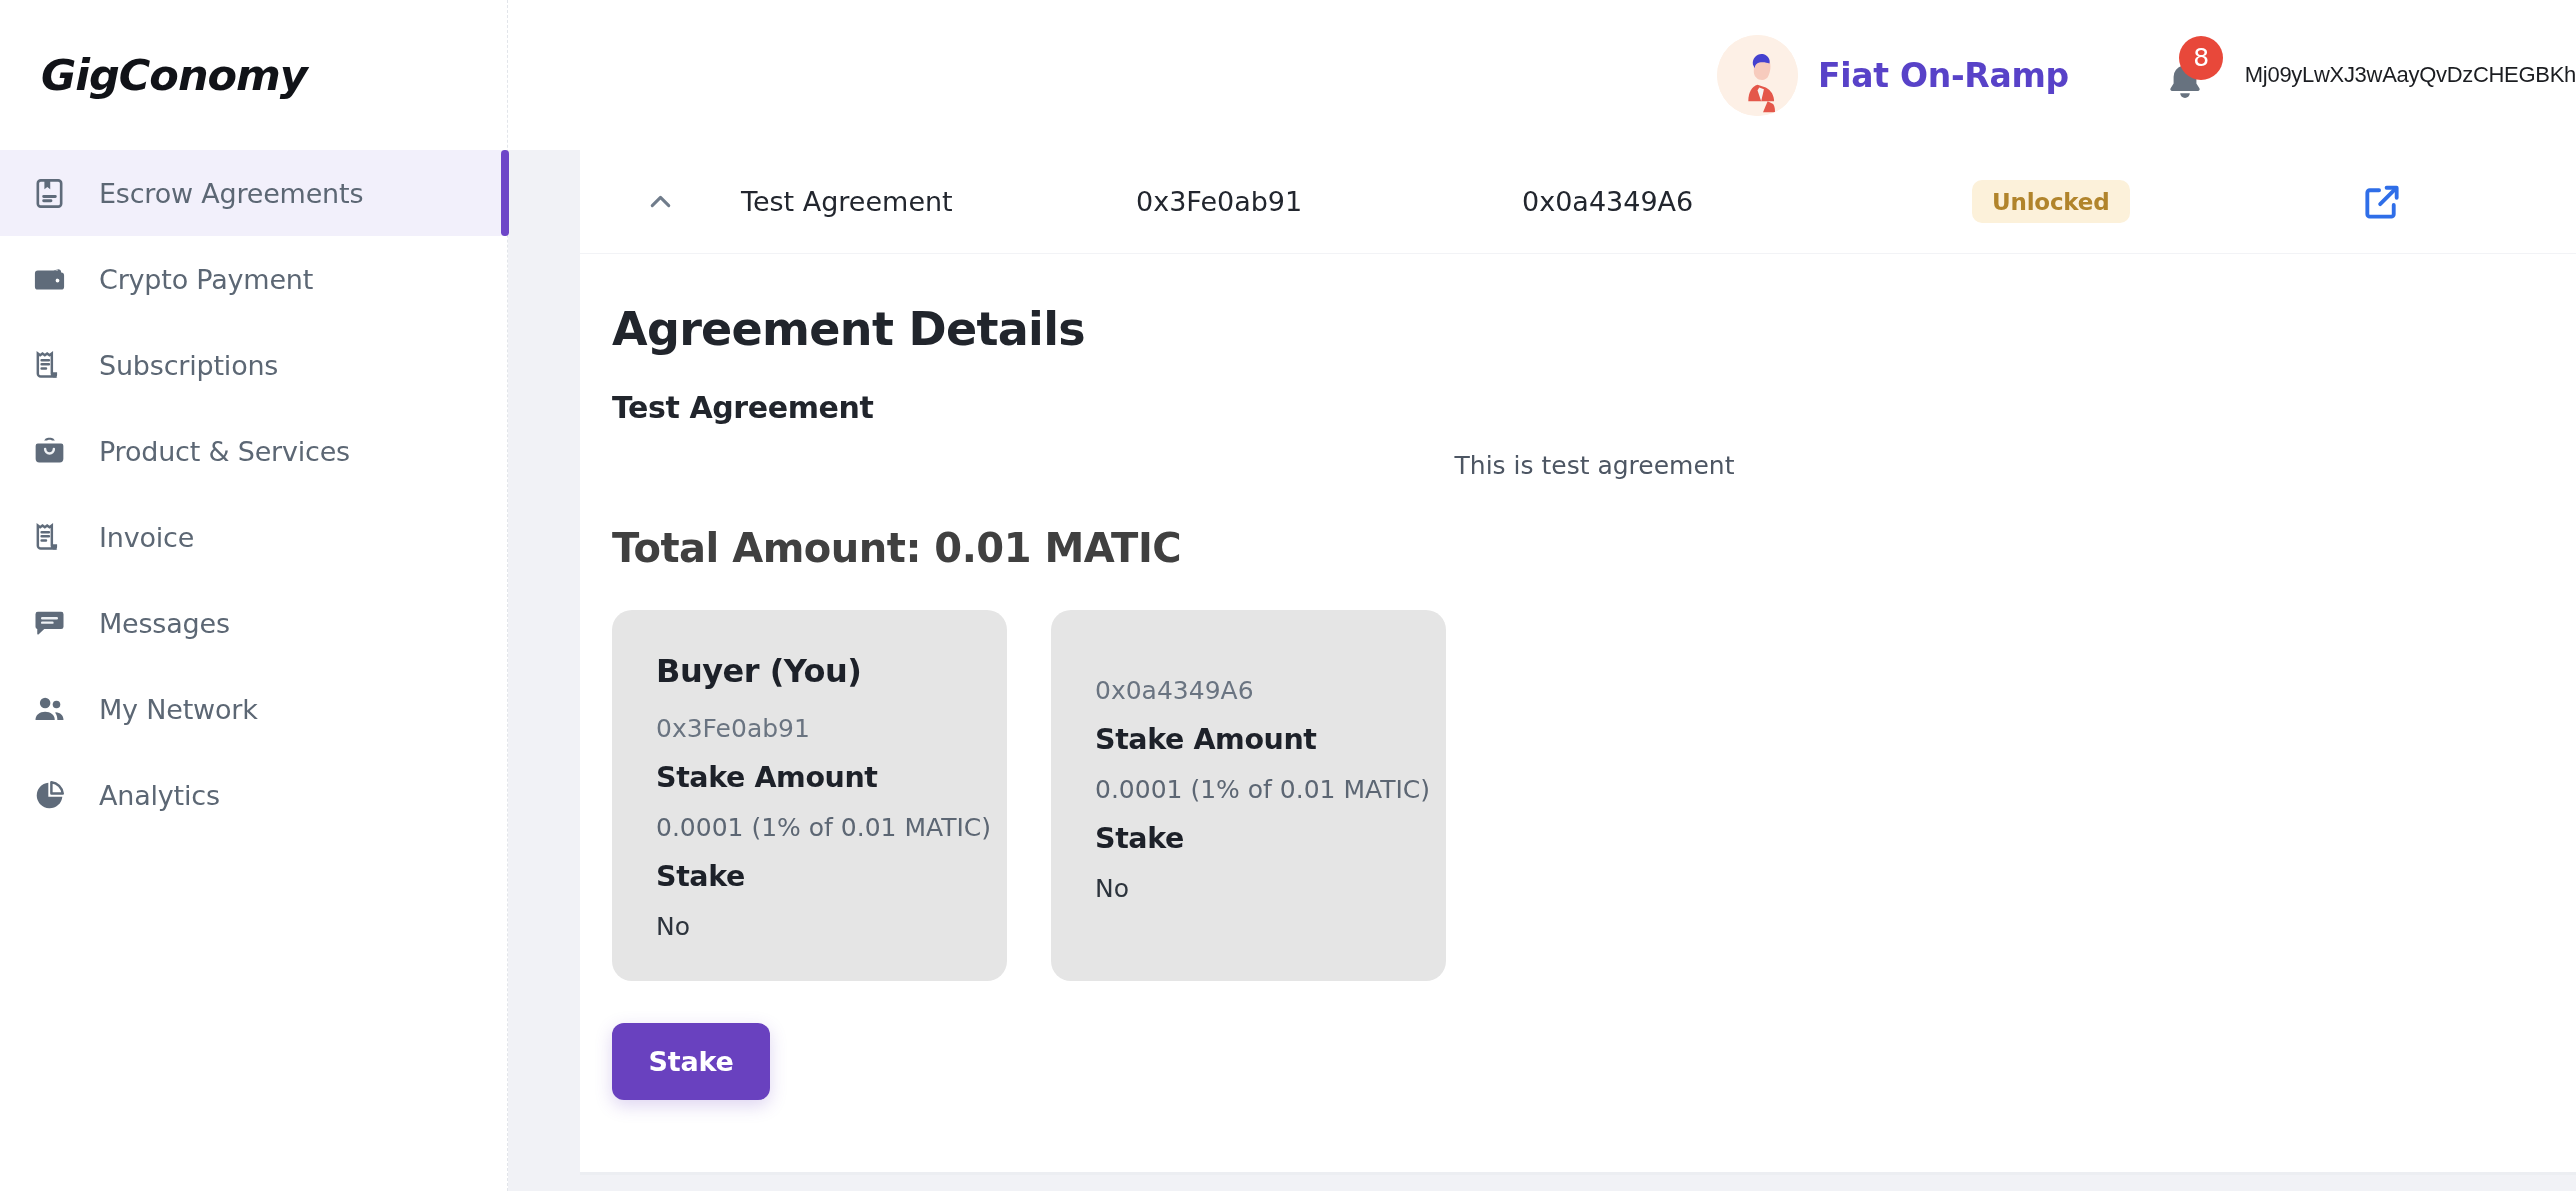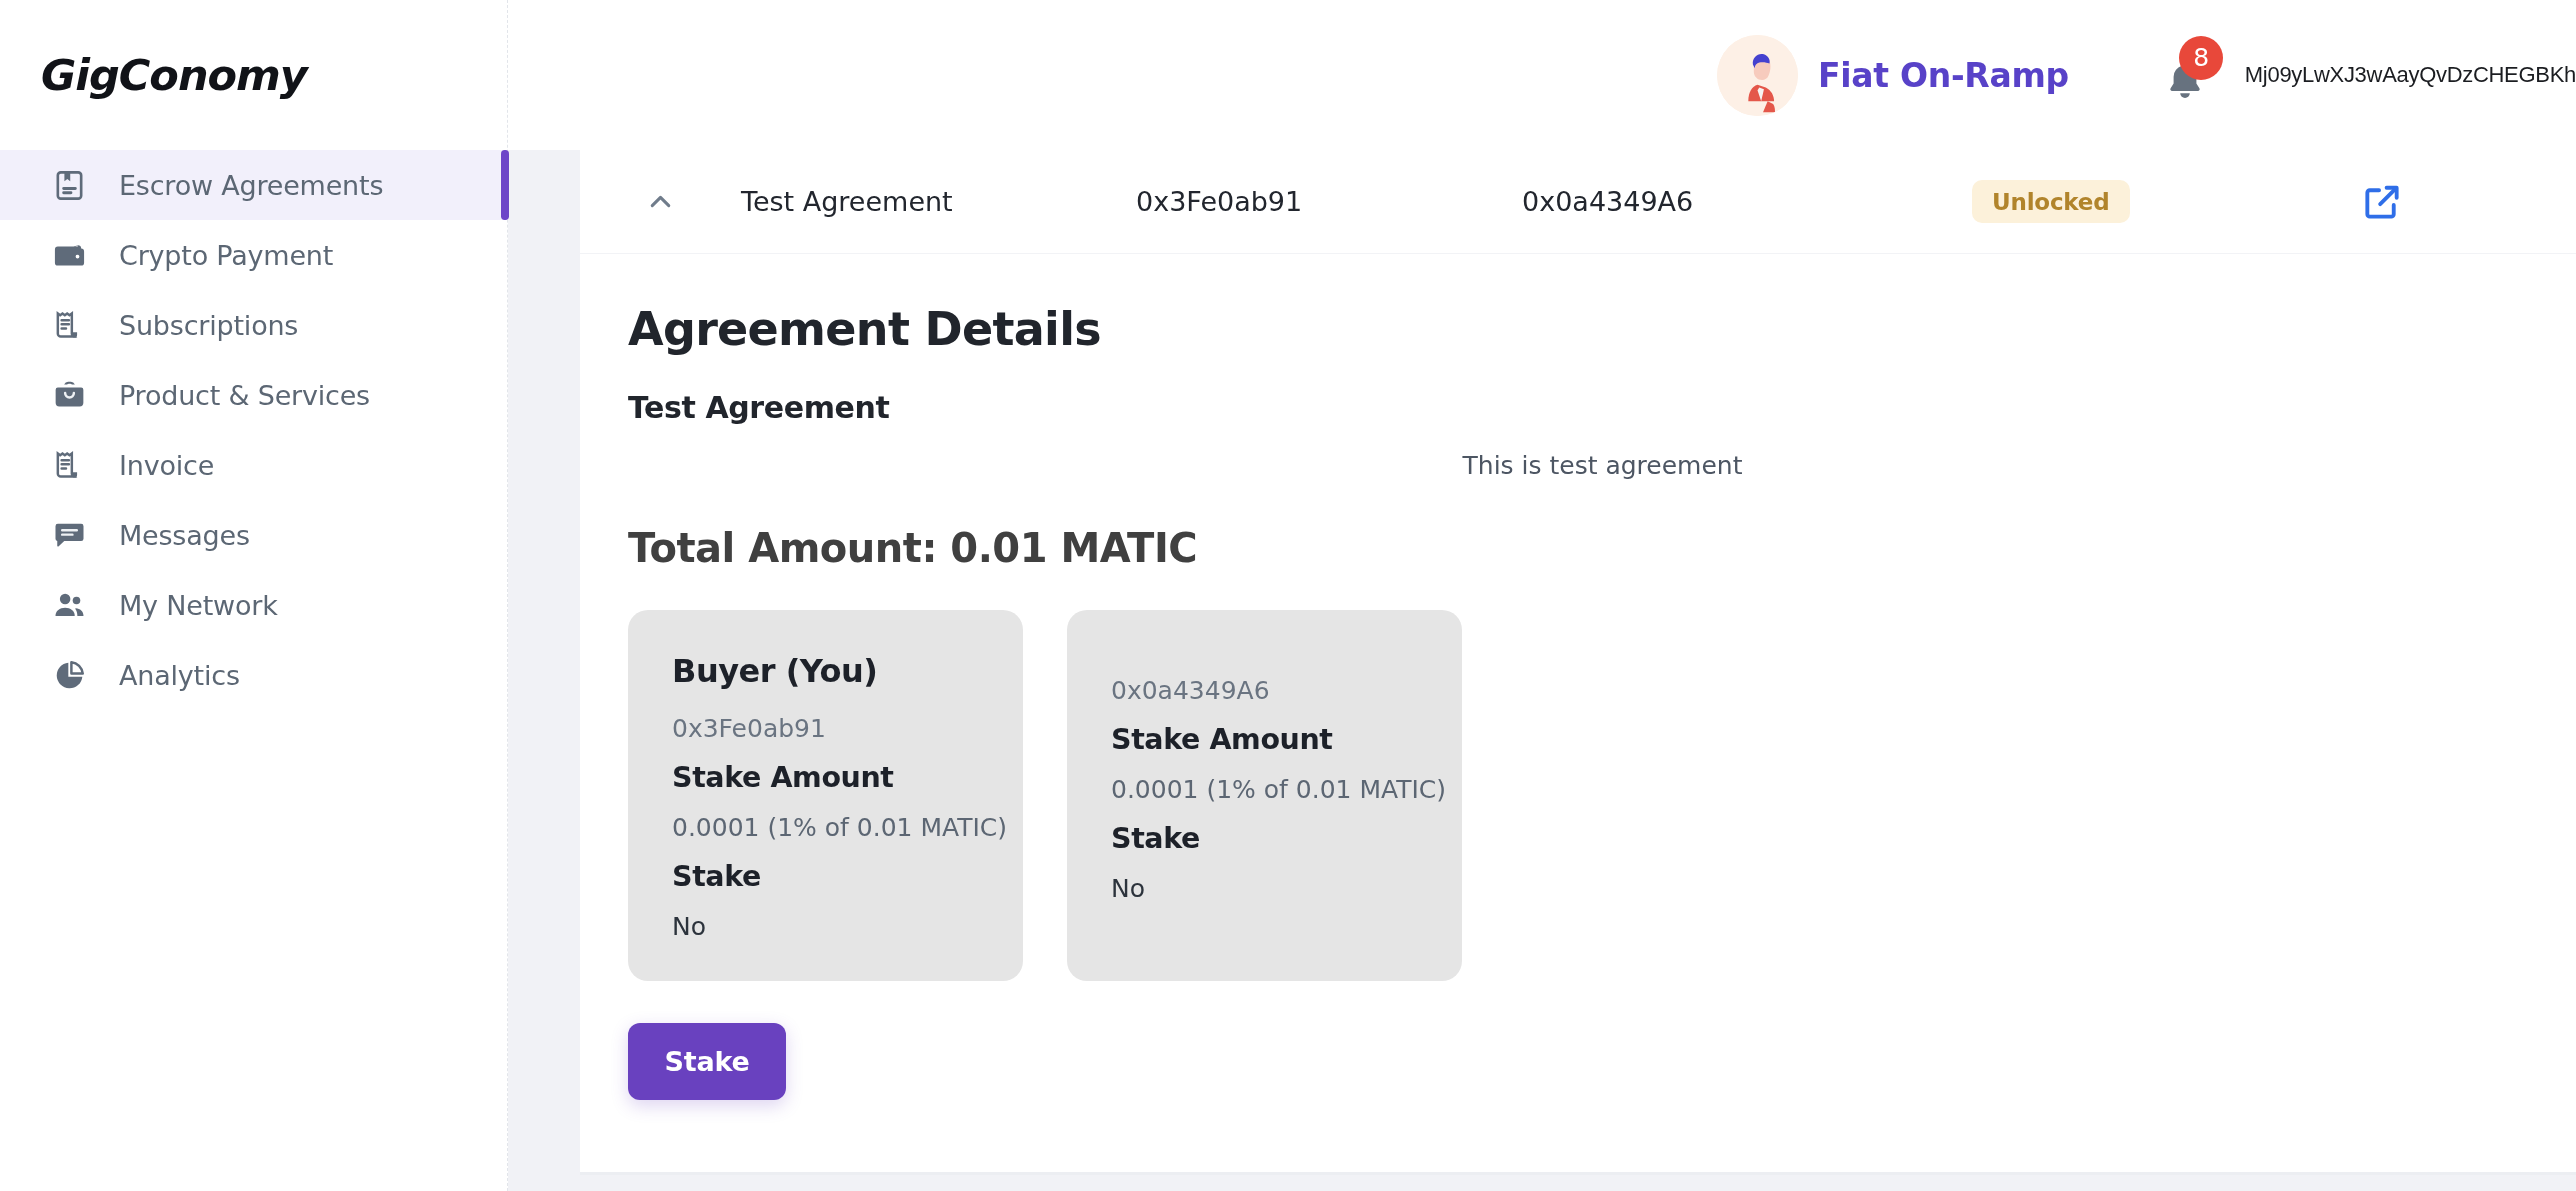--- a/index.html
+++ b/index.html
@@ -39,24 +39,24 @@
   .brand-text {
     font-size: 43px;
     font-weight: 700;
     letter-spacing: -1px;
     color: #111318;
     font-family: "DejaVu Sans", sans-serif;
   }
   .nav { padding-top: 0px; }
   .nav-item {
     position: relative;
-    height: 70px;
+    height: 86px;
     display: flex;
     align-items: center;
-    padding-left: 50px;
+    padding-left: 30px;
     cursor: pointer;
   }
   .nav-item.active { background: #f2f0fb; }
   .nav-item.active::after {
     content: "";
     position: absolute;
     right: -1.8px; top: 0;
     width: 8.3px; height: 100%;
     background: #6d46c8;
     border-radius: 3.7px;
@@ -211,21 +211,21 @@
   .col-action {
     flex: 1;
     display: flex; align-items: center; justify-content: flex-start;
     padding-left: 20px;
   }
   .ext-link { width: 44px; height: 44px; color: #2f6ee8; cursor: pointer; }
   .ext-link svg { width: 100%; height: 100%; display: block; }
 
   
   .details {
-    padding: 48px 0 0 48px;
+    padding: 48px 0 0 32px;
   }
   .details-title {
     font-size: 46px;
     font-weight: 700;
     color: #21252c;
     letter-spacing: -0.7px;
     font-family: "DejaVu Sans", sans-serif;
   }
   .details-subtitle {
     margin-top: 34px;

